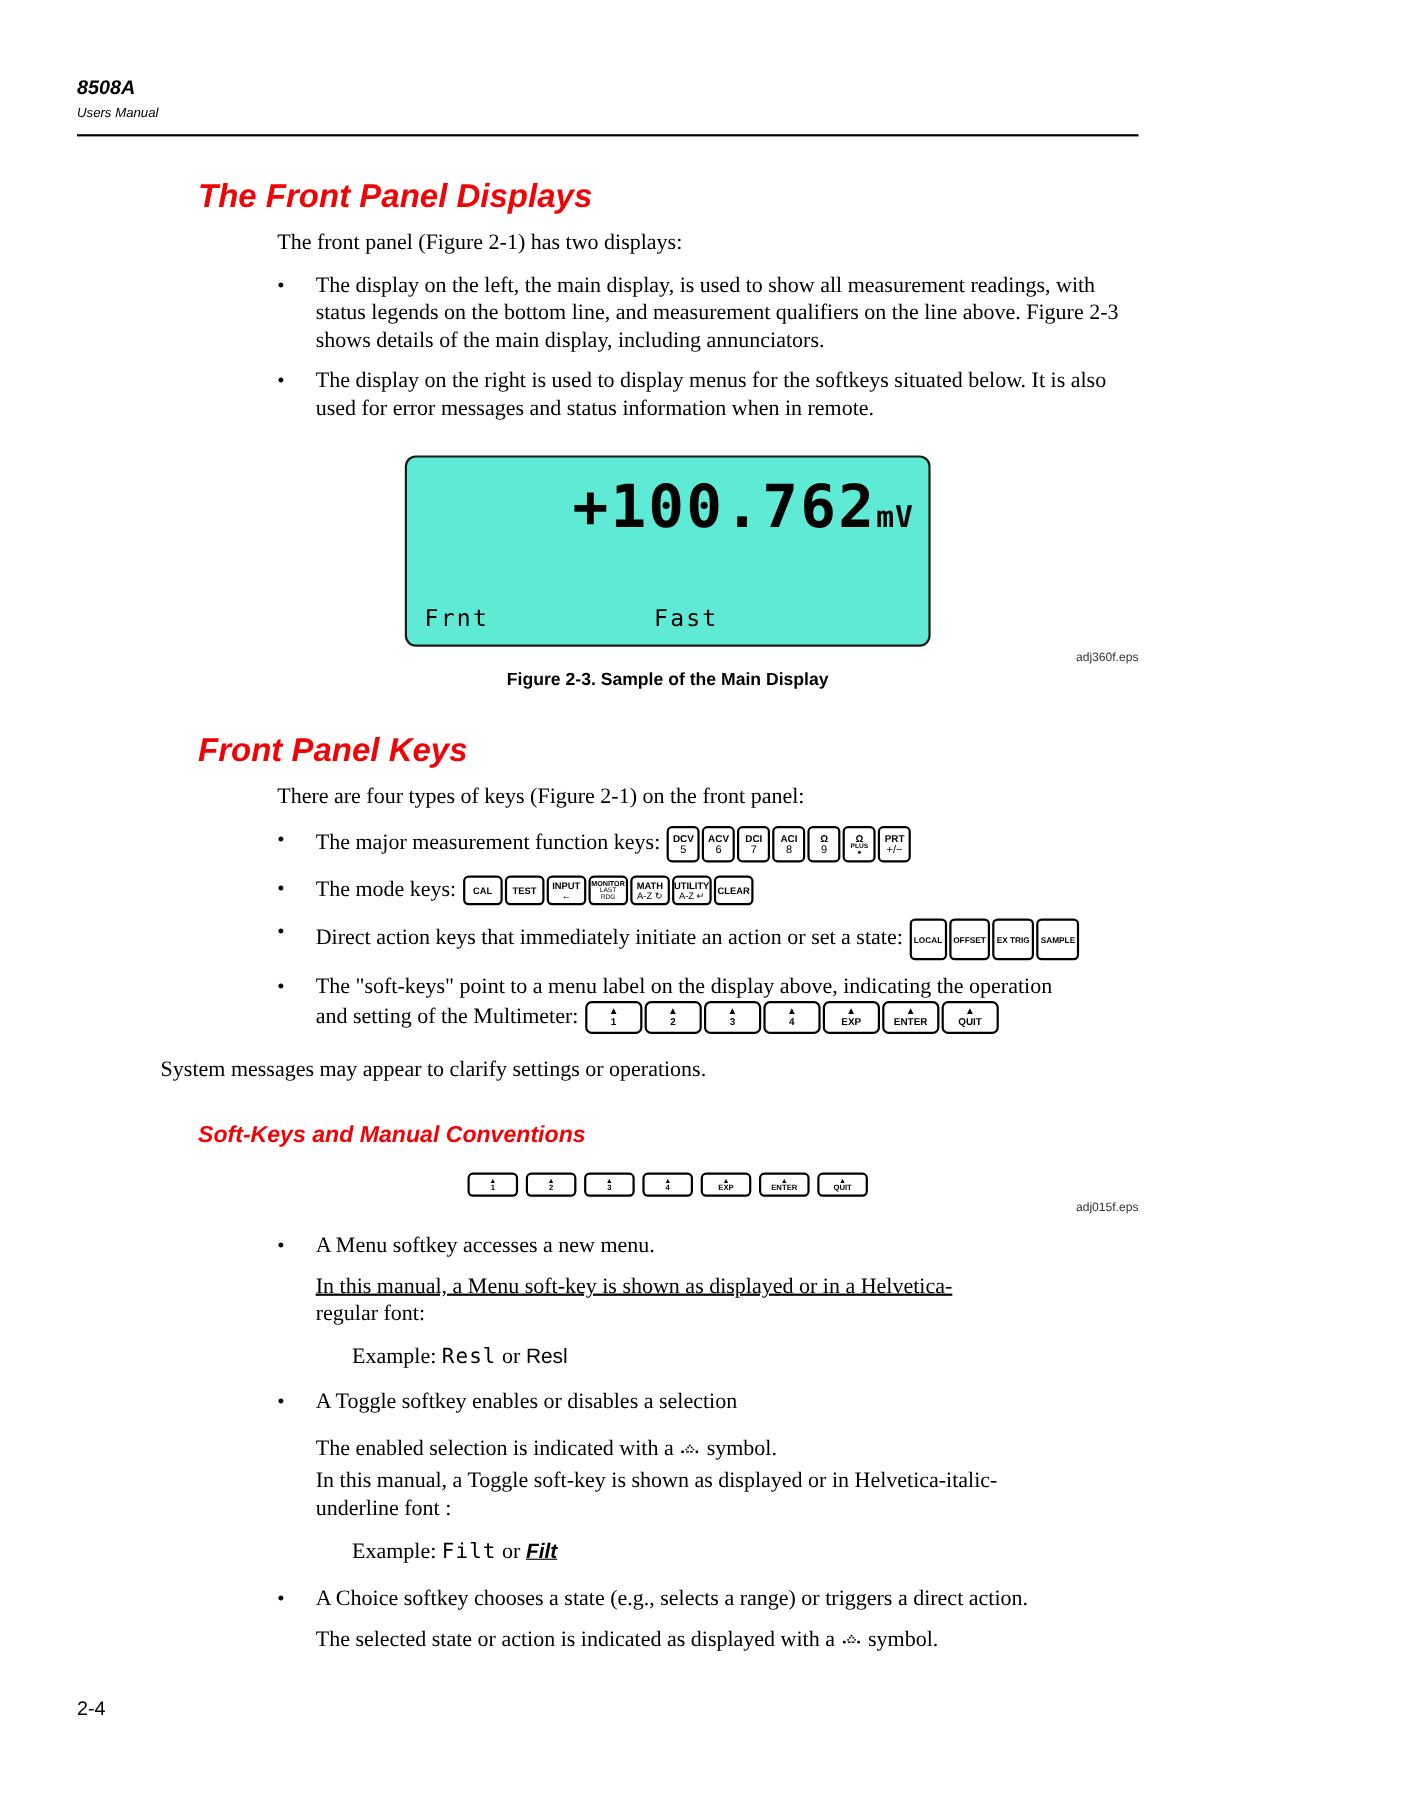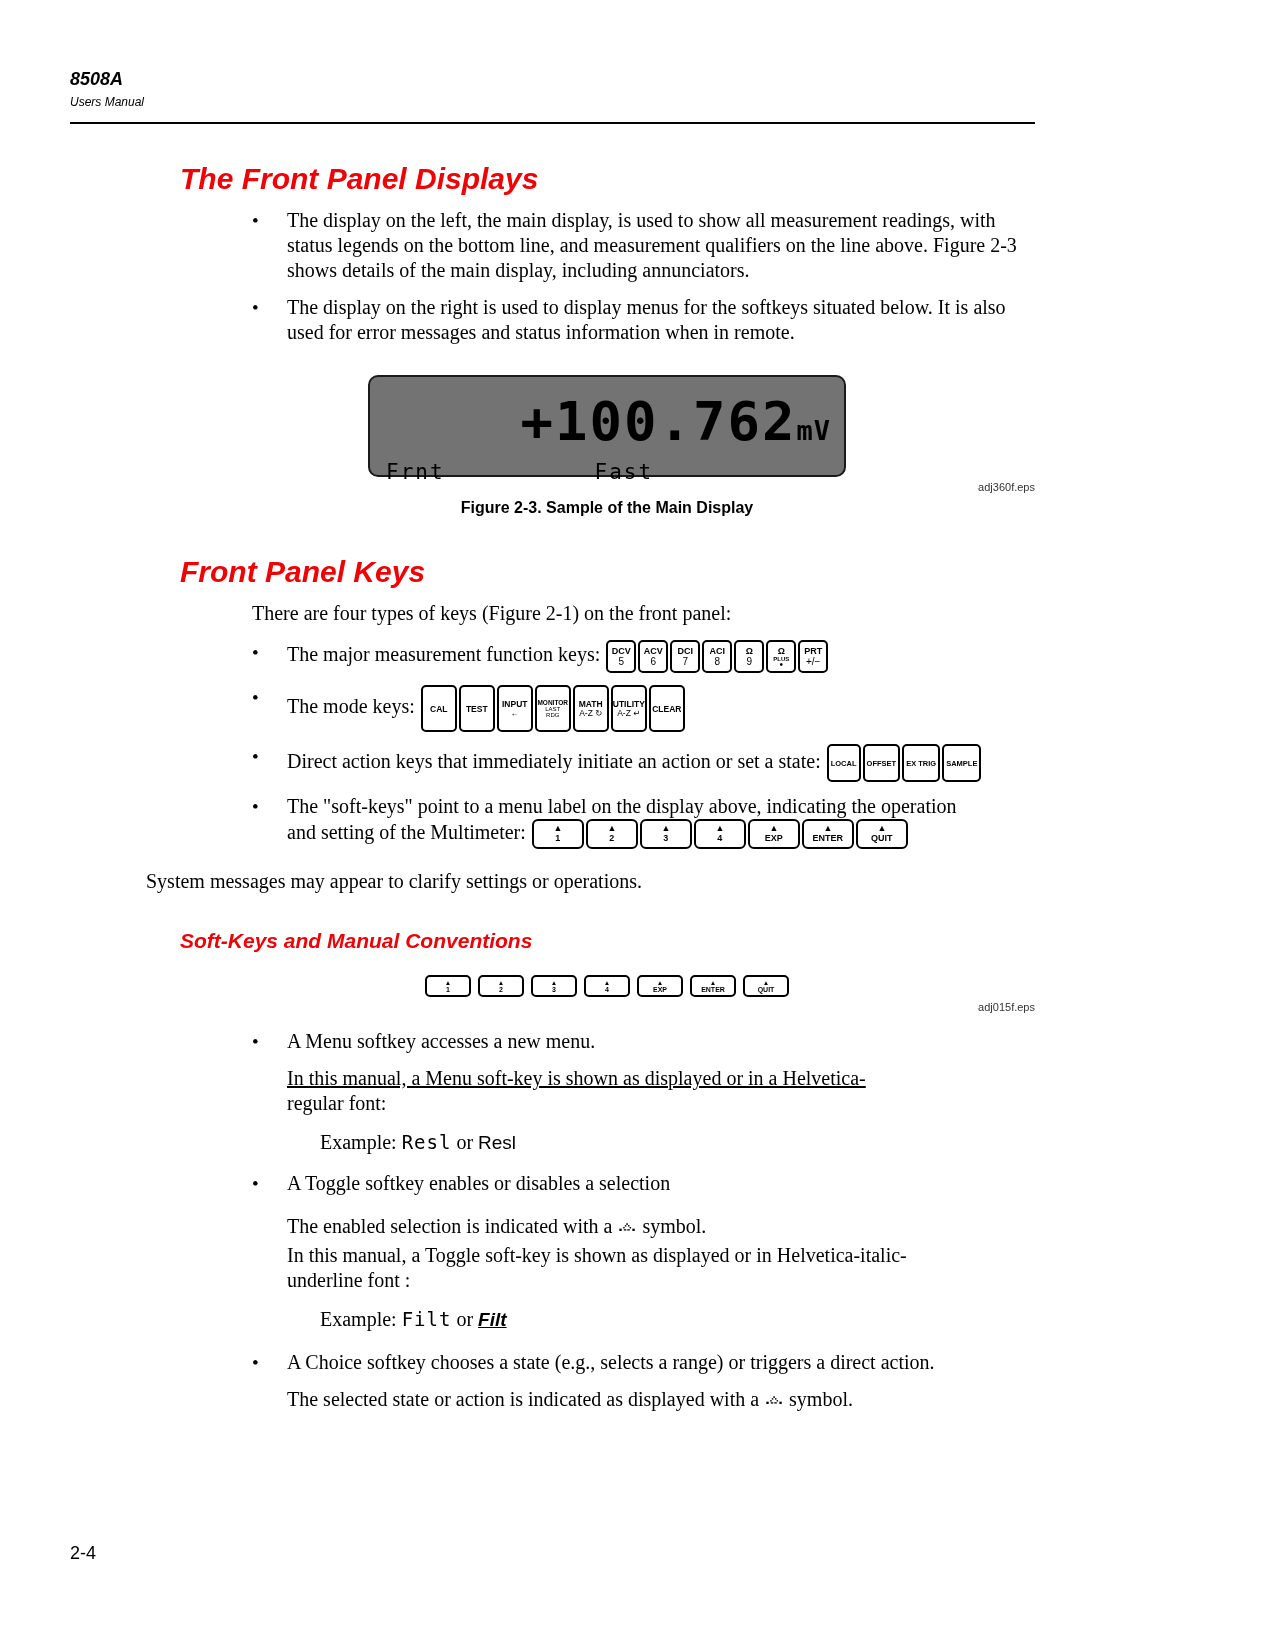--- a/index.html
+++ b/index.html
@@ -26,23 +26,23 @@
   .bullet .bm{width:35px;flex:none;font-size:19px;}
   .bullet .bt{flex:1;max-width:748px;}
   .bullet .l{display:block;}
   .sub{margin:0 0 4px 217px;max-width:748px;}
   .subgap{margin-bottom:12px;}
   .ex{margin:14px 0 16px 250px;}
   p.note{margin:20px 0 0 76px;}
 
   
   .figwrap{margin-left:298px;width:478px;}
-  .lcd-box{box-sizing:border-box;height:102px;border:2px solid #1a1a1a;border-radius:10px;
+  .lcd-box{box-sizing:border-box;height:174px;border:2px solid #1a1a1a;border-radius:10px;
            margin-top:30px;display:flex;flex-direction:column;justify-content:space-between;
-           padding:16px 13px 12px 16px;background:#737373;}
+           padding:16px 13px 12px 16px;background:#5eead4;}
   .lcd-reading{text-align:right;font-family:"DejaVu Sans Mono",monospace;font-weight:bold;
                font-size:54px;line-height:58px;letter-spacing:2px;white-space:nowrap;}
   .lcd-unit{font-size:27px;letter-spacing:1px;}
   .lcd-status{display:flex;font-family:"DejaVu Sans Mono",monospace;font-size:21px;
               letter-spacing:2px;}
   .lcd-status .s2{margin-left:150px;}
   .eps{font-family:"Liberation Sans",sans-serif;font-size:11px;color:#333;
        text-align:right;margin-top:4px;}
   .figcap{font-family:"Liberation Sans",sans-serif;font-weight:bold;font-size:16px;
           text-align:center;margin-top:6px;}
@@ -50,21 +50,21 @@
   
   .keys-inline{display:inline-flex;gap:2px;vertical-align:middle;margin-left:6px;align-items:center;}
   .keycap{display:inline-flex;flex-direction:column;align-items:center;justify-content:center;
           background:#fff;border:2px solid #000;border-radius:5px;box-sizing:border-box;
           vertical-align:middle;font-family:"Liberation Sans",sans-serif;}
   .keycap.fn{min-width:30px;height:33px;padding:1px 2px;}
   .fn .kln0{font-size:9px;font-weight:bold;line-height:10px;}
   .fn .kln1{font-size:10px;line-height:11px;}
   .fn.k3 .kln1{font-size:6px;font-weight:bold;line-height:6px;}
   .fn.k3 .kln2{font-size:10px;line-height:6px;}
-  .keycap.mode{min-width:36px;height:47px;padding:1px 0;}
+  .keycap.mode{min-width:36px;height:27px;padding:1px 0;}
   .mode .kln0{font-size:8.5px;font-weight:bold;line-height:10px;}
   .mode .kln1{font-size:8.5px;line-height:9px;}
   .mode.k3 .kln0{font-size:6.5px;font-weight:bold;line-height:7px;}
   .mode.k3 .kln1,.mode.k3 .kln2{font-size:6px;line-height:6px;}
   .keycap.action{min-width:31px;height:30px;padding:17px 2px;text-align:center;}
   .action .kln0{font-size:7.5px;font-weight:bold;line-height:9px;}
   .keycap.soft{width:52px;height:30px;border-radius:6px;}
   .soft .tri{font-size:9px;line-height:9px;}
   .soft .slbl{font-size:9px;line-height:11px;font-weight:bold;}
   .keycap.softsm{width:46px;height:22px;border-radius:5px;}
@@ -89,20 +89,21 @@
 <div class="page">
   <div class="content">
 
     <div class="hdr">
       <div class="hdr-product">8508A</div>
       <div class="hdr-subtitle">Users Manual</div>
       <hr class="hdr-rule">
     </div>
 
     <h1 class="red">The Front Panel Displays</h1>
+    <p class="body intro">The front panel (Figure 2-1) has two displays:</p>
 
     <div class="bullet body">
       <span class="bm">•</span>
       <span class="bt">The display on the left, the main display, is used to show all measurement readings, with status legends on the bottom line, and measurement qualifiers on the line above. Figure 2-3 shows details of the main display, including annunciators.</span>
     </div>
     <div class="bullet body">
       <span class="bm">•</span>
       <span class="bt">The display on the right is used to display menus for the softkeys situated below. It is also used for error messages and status information when in remote.</span>
     </div>
 

